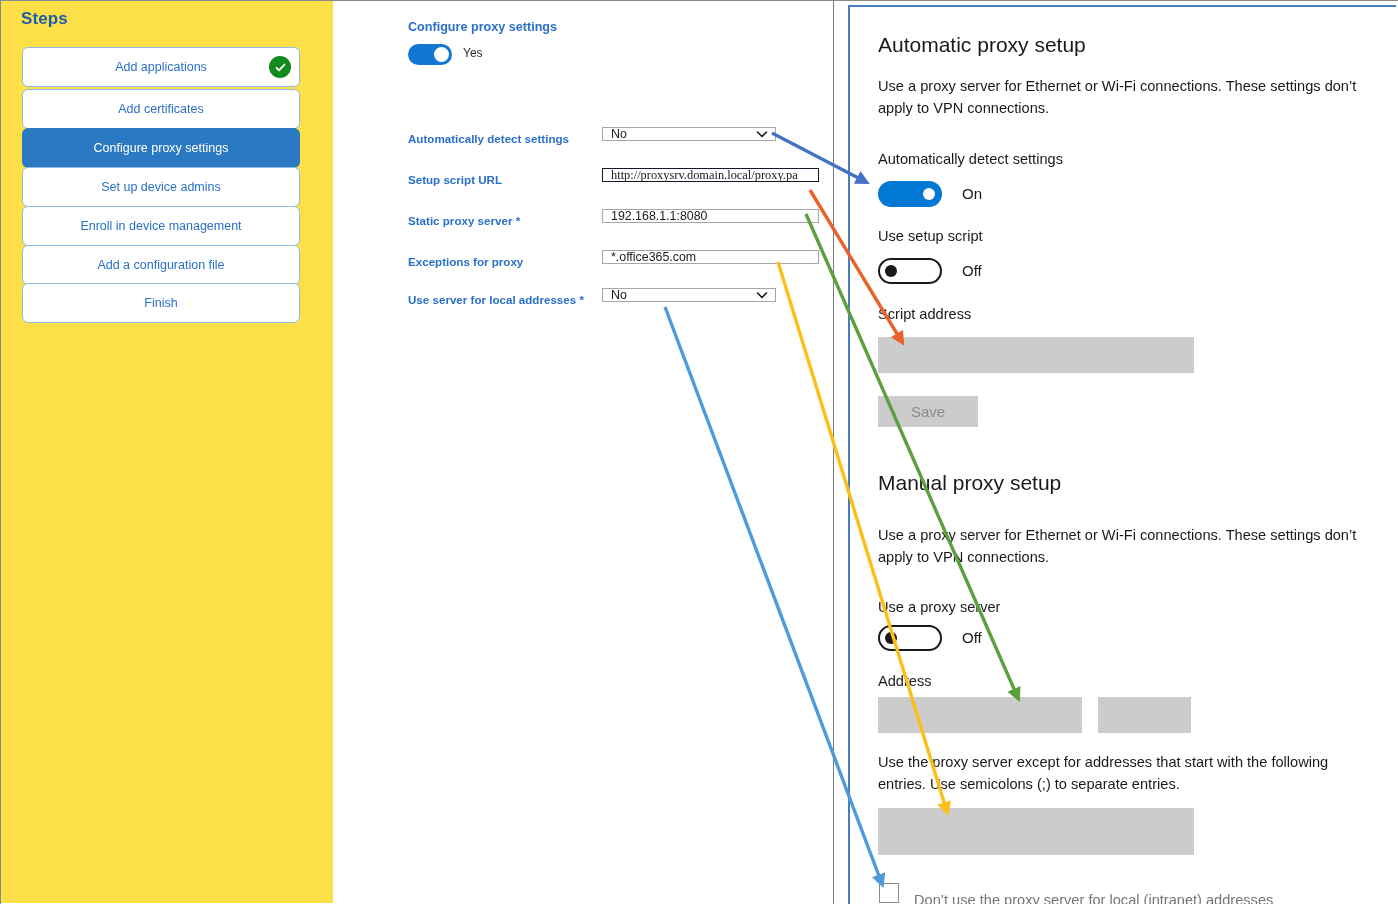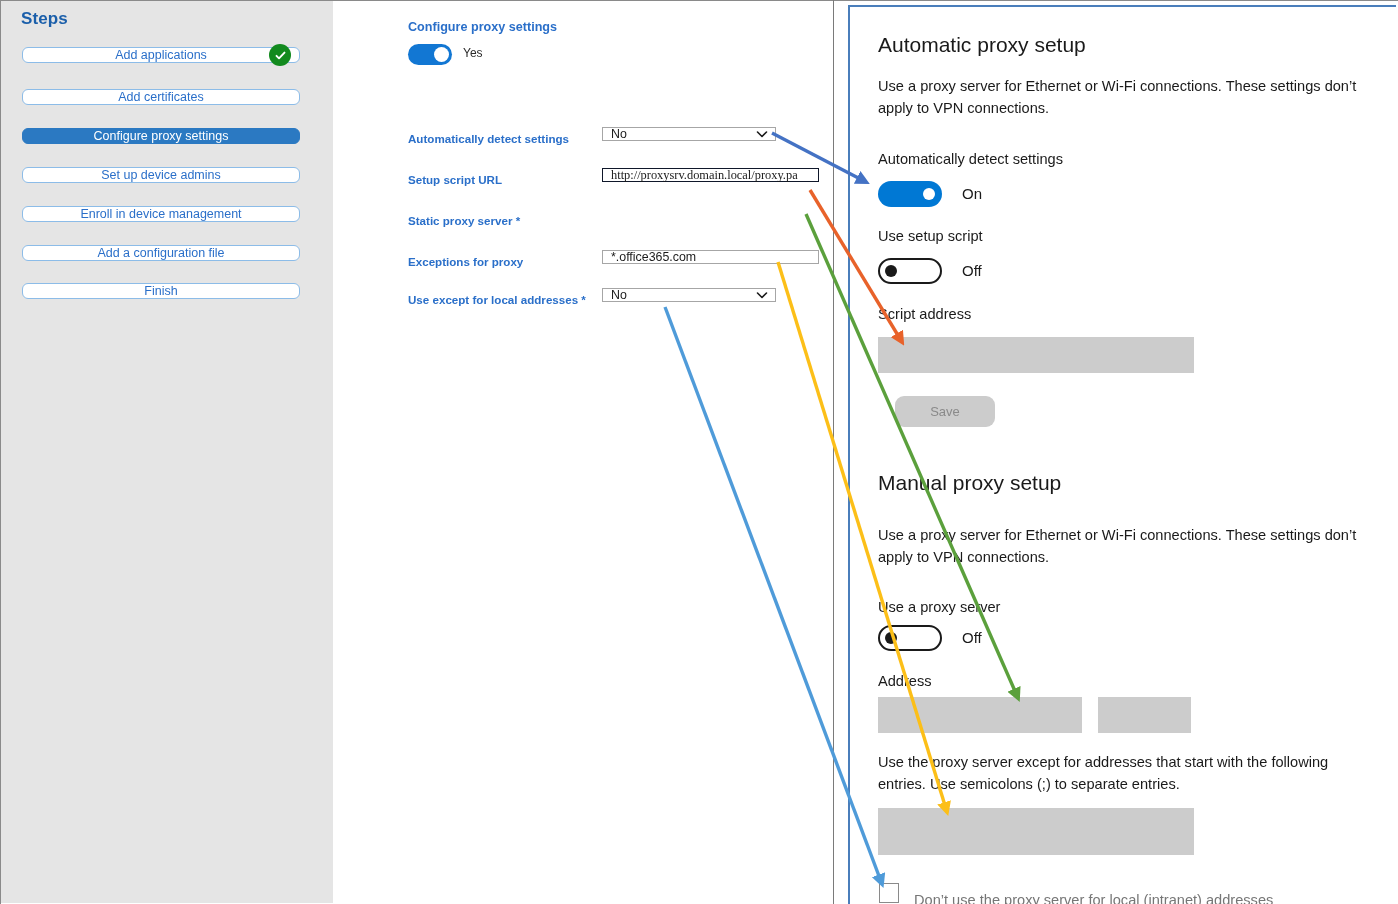--- a/index.html
+++ b/index.html
@@ -26,29 +26,29 @@
     background: #8a8a8a;
   }
   .divider-vert {
     position: absolute; left: 833px; top: 0; width: 1px; height: 904px;
     background: #7a7a7a;
   }
 
   
   .steps-panel {
     position: absolute; left: 1px; top: 1px; width: 332px; height: 902px;
-    background: #e5e5e5;
+    background: #fde047;
   }
   .steps-title {
     position: absolute; left: 20px; top: 8px;
     font-size: 17px; font-weight: bold; color: #1b5faa;
     letter-spacing: .1px;
   }
   .step-btn {
-    position: absolute; left: 21px; width: 278px; height: 16px;
+    position: absolute; left: 21px; width: 278px; height: 40px;
     border: 1px solid #8cbce8; border-radius: 6px;
     background: #ffffff;
     display: flex; align-items: center; justify-content: center;
     font-size: 12.5px; color: #2a6fc9;
     cursor: pointer;
   }
   .step-btn.active {
     background: #2b79c2; border-color: #2b79c2; color: #ffffff;
   }
   .step-check {
@@ -140,24 +140,24 @@
     width: 12px; height: 12px; border-radius: 50%; background: #1a1a1a;
   }
   .win-toggle-text {
     position: absolute; left: 112px;
     font-size: 15px; color: #1a1a1a;
   }
   .win-input {
     position: absolute; left: 28px; background: #cccccc; height: 36px;
   }
   .win-btn {
-    position: absolute; left: 45px; width: 100px; height: 31px;
+    position: absolute; left: 28px; width: 100px; height: 31px;
     background: #cccccc; color: #8a8a8a;
     display: flex; align-items: center; justify-content: center;
-    font-size: 13px; cursor: pointer; border-radius: 9px;
+    font-size: 15px; cursor: pointer;
   }
   .win-check {
     position: absolute; left: 29px;
     width: 20px; height: 20px; border: 1px solid #8a8a8a; background: #fff;
     cursor: pointer;
   }
 
   
   .arrows {
     position: absolute; left: 0; top: 0; width: 1398px; height: 904px;
@@ -224,29 +224,32 @@
           </div>
         </div>
         <div class="field-row" style="top: 168px;">
           <div class="field-label"><span>Setup script URL</span></div>
           <div class="txt focused">
             <span style="overflow: hidden; white-space: nowrap;">http://proxysrv.domain.local/proxy.pa</span>
           </div>
         </div>
         <div class="field-row" style="top: 209px;">
           <div class="field-label"><span>Static proxy server</span><span class="req"> *</span></div>
+          <div class="txt">
+            <span style="overflow: hidden; white-space: nowrap;">192.168.1.1:8080</span>
+          </div>
         </div>
         <div class="field-row" style="top: 250px;">
           <div class="field-label"><span>Exceptions for proxy</span></div>
           <div class="txt">
             <span style="overflow: hidden; white-space: nowrap;">*.office365.com</span>
           </div>
         </div>
         <div class="field-row" style="top: 288px;">
-          <div class="field-label"><span>Use except for local addresses</span><span class="req"> *</span></div>
+          <div class="field-label"><span>Use server for local addresses</span><span class="req"> *</span></div>
           <div class="sel">
             <span>No</span>
             <span class="chev"><svg width="12" height="12" viewBox="0 0 12 12">
                 <path d="M1.5 4 L6 8.5 L10.5 4" fill="none" stroke="#1a1a1a" stroke-width="1.6" stroke-linecap="round" stroke-linejoin="round"></path>
               </svg></span>
           </div>
         </div>
       </div>
   </div>
 

